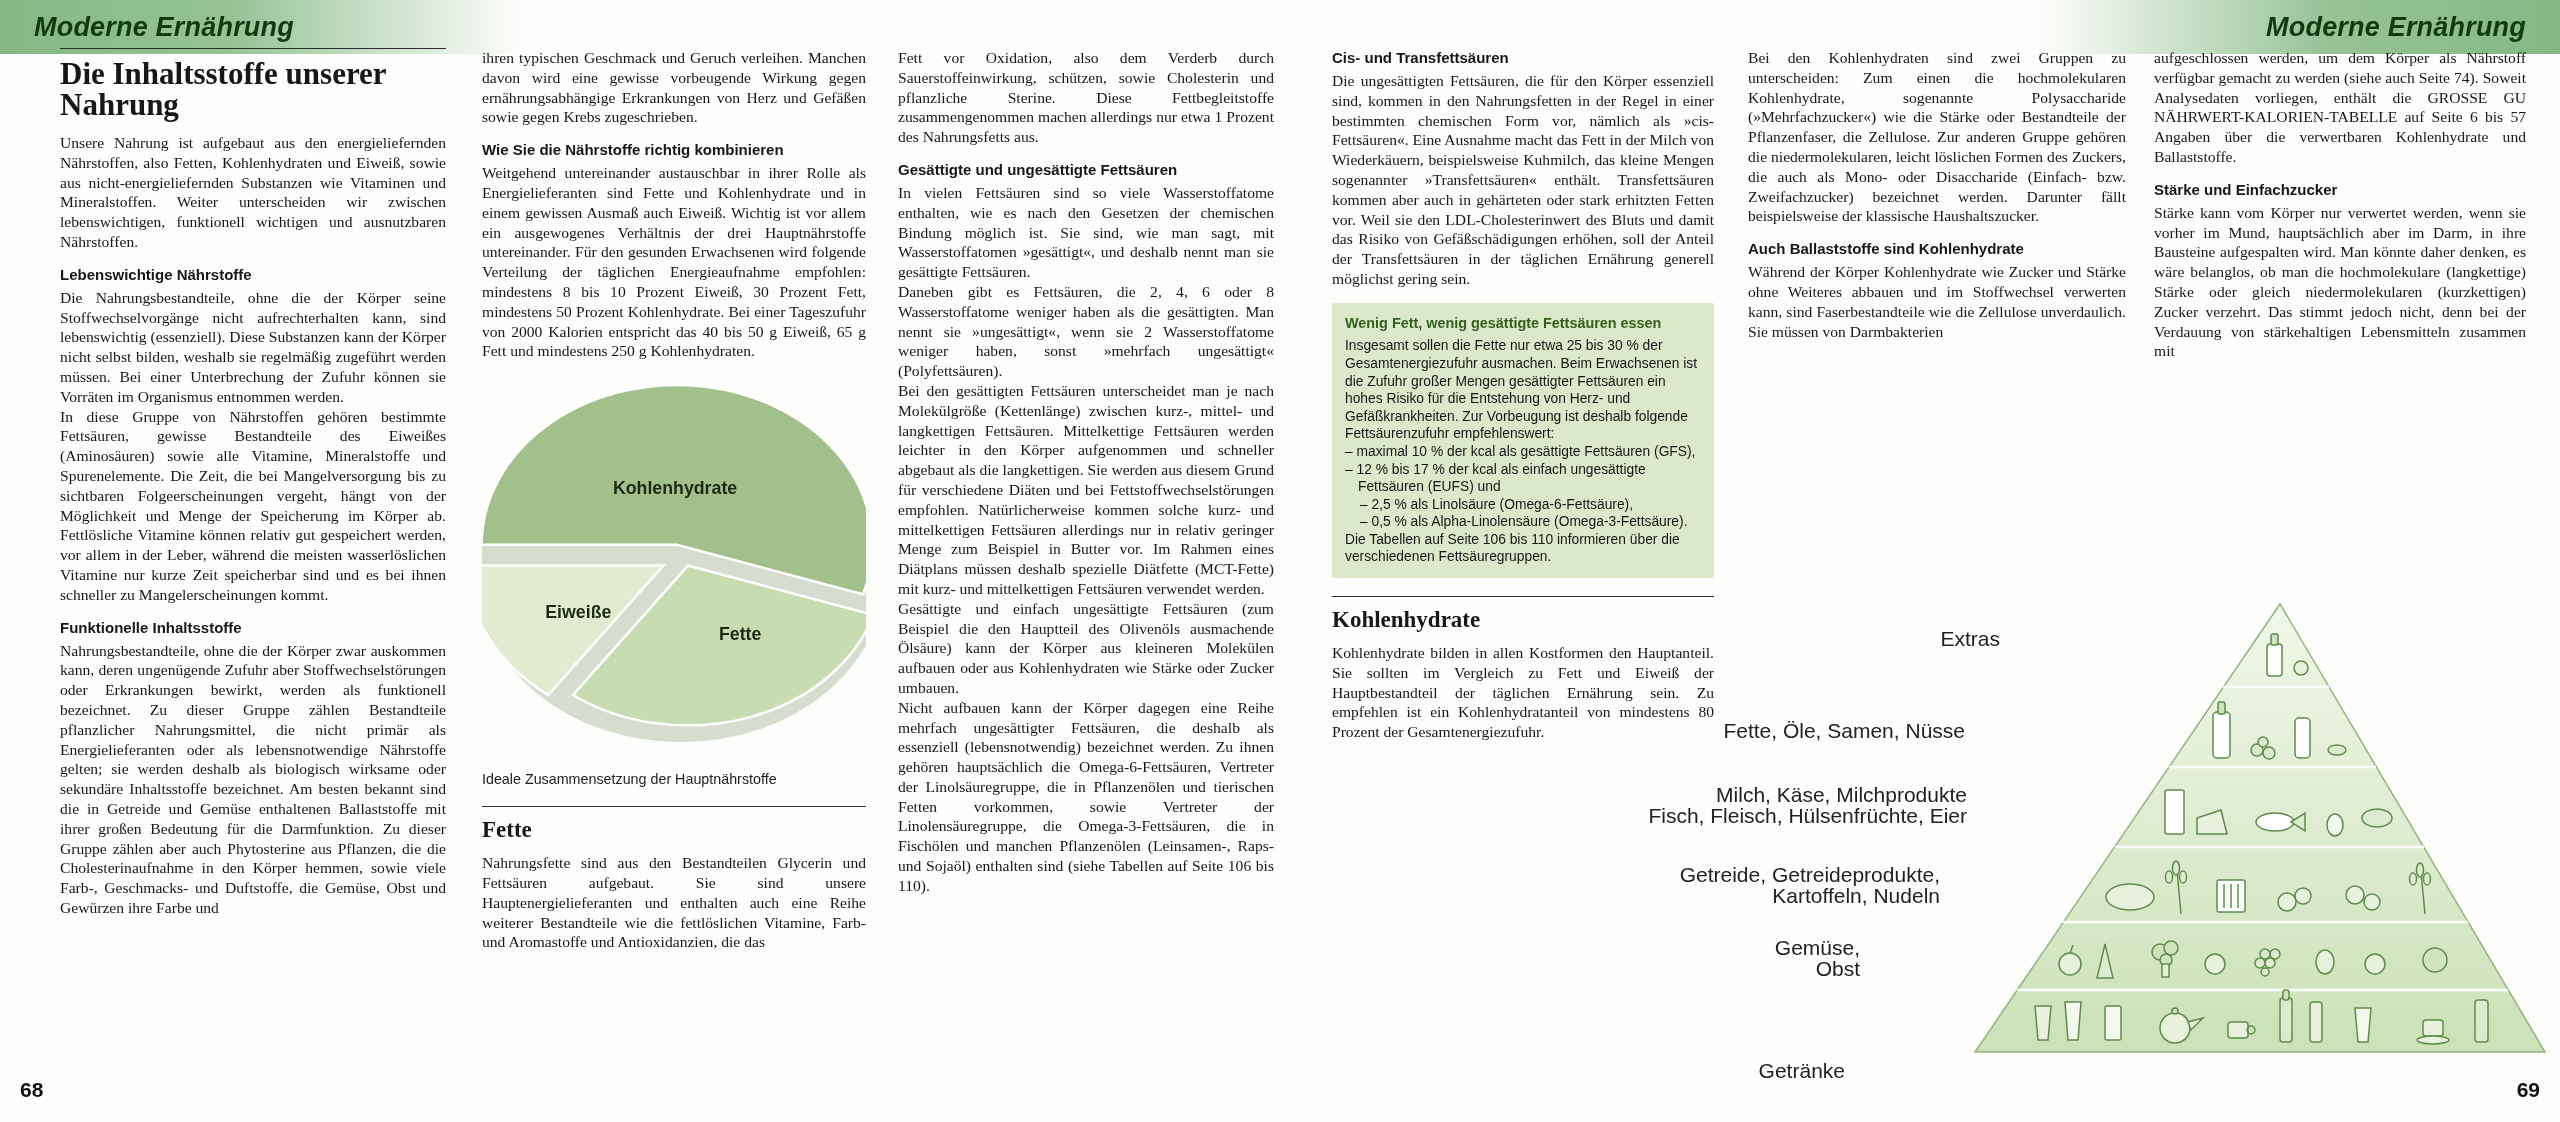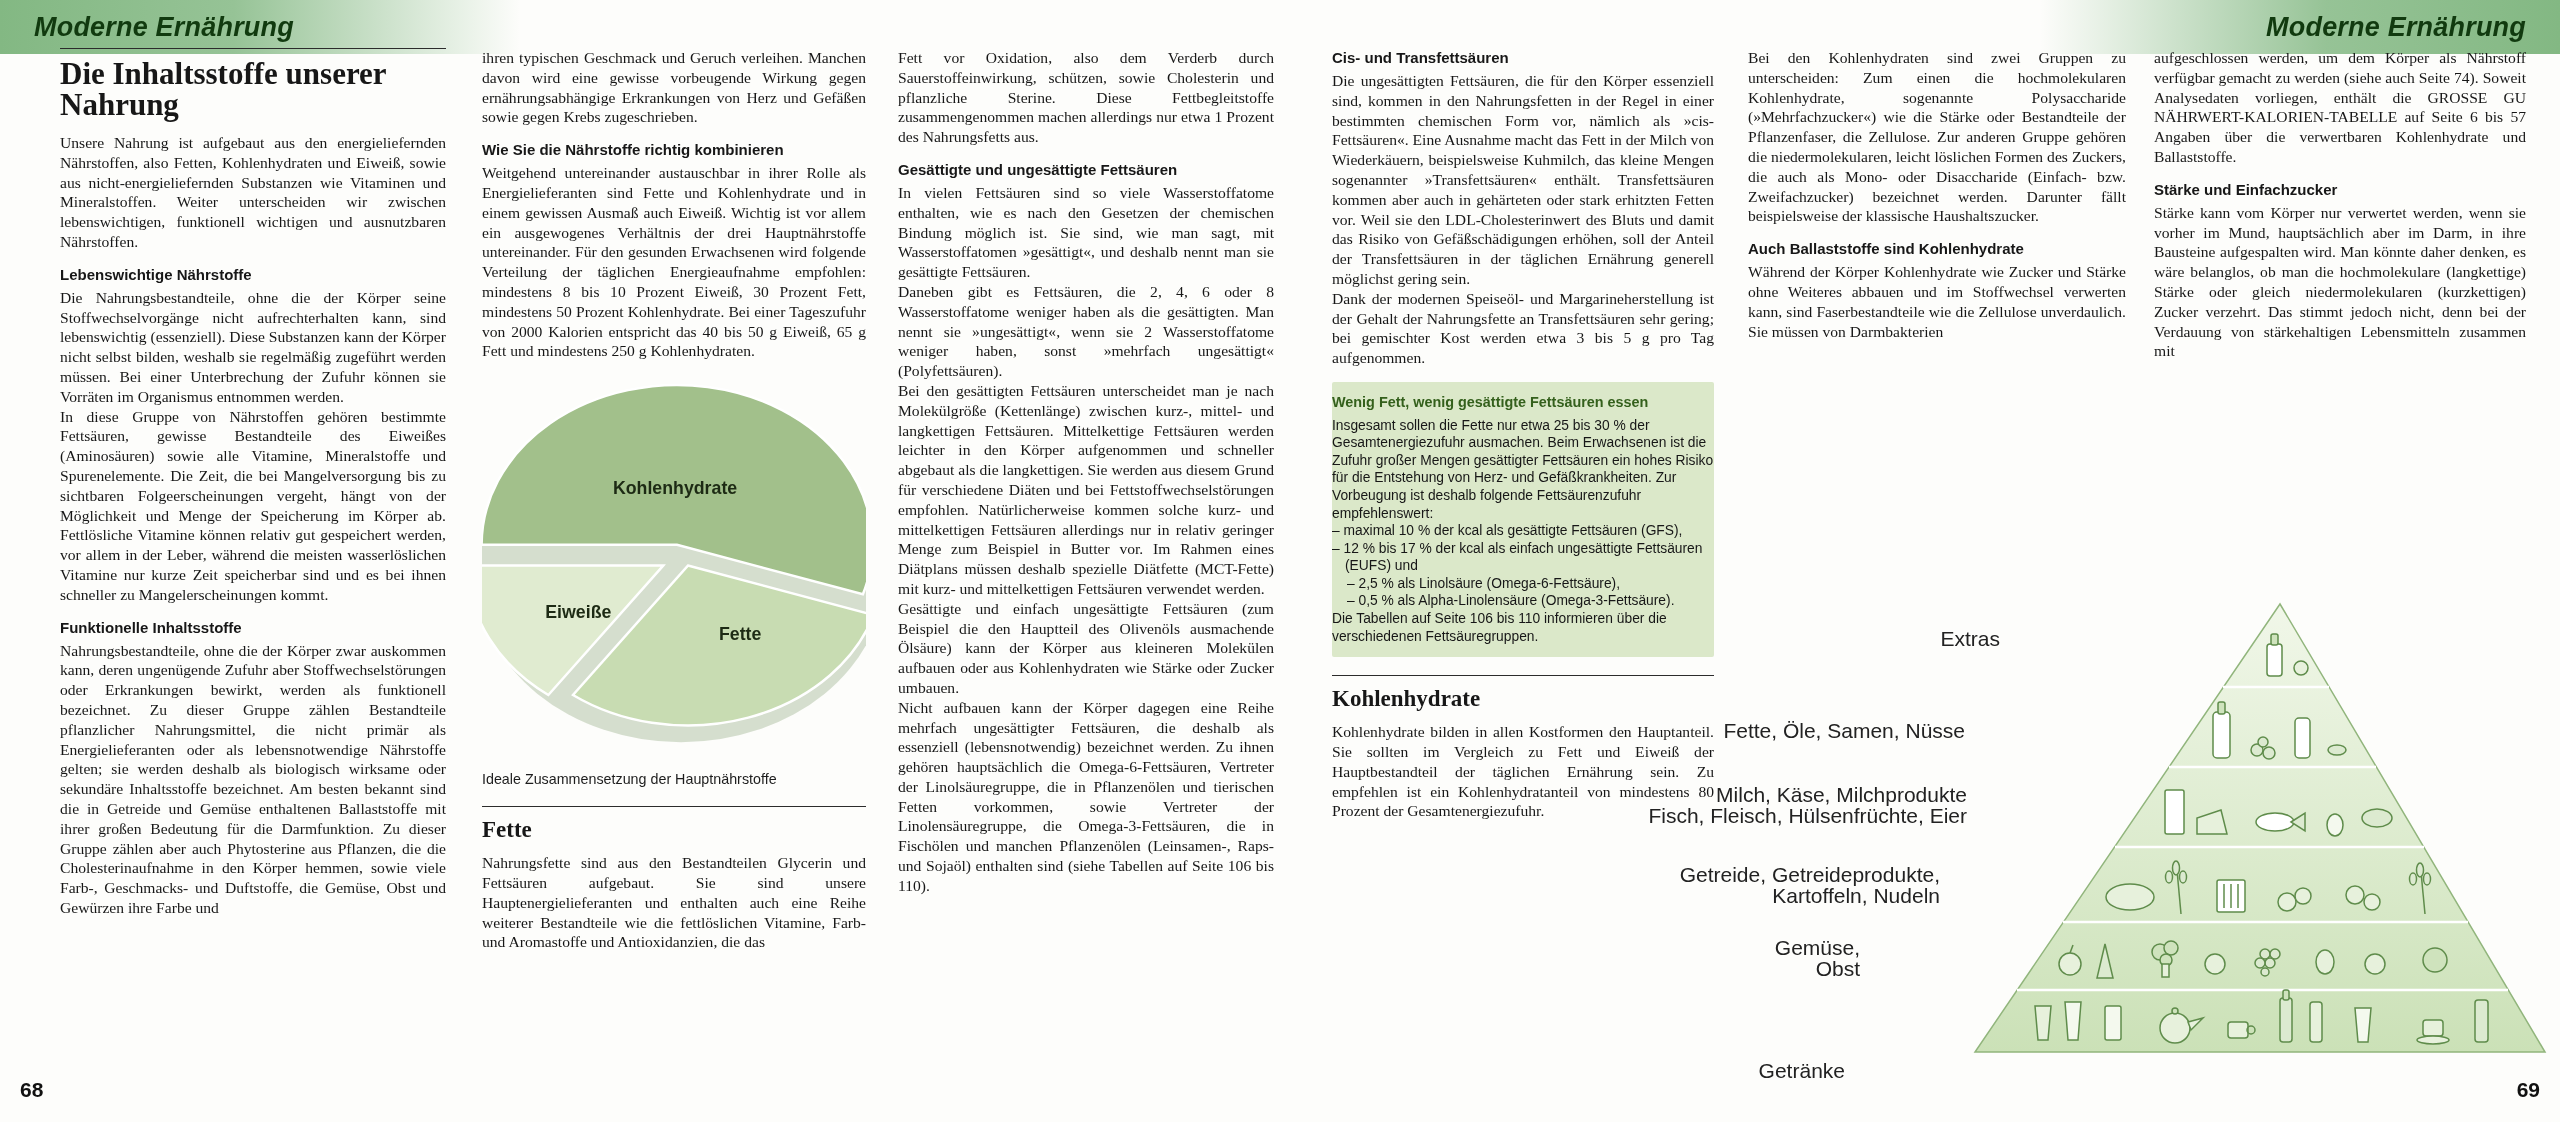--- a/index.html
+++ b/index.html
@@ -38,21 +38,21 @@
   p { margin:0; }
 
   
   .pie-wrap { margin:12px -40px 2px -30px; }
   .pie-wrap svg { display:block; width:454px; height:395px; }
   .pie-label { font-family:"Liberation Sans", sans-serif; font-weight:bold; font-size:18px; fill:#1d2a14; }
   .caption { font-family:"Liberation Sans", sans-serif; font-size:14.3px; line-height:18px;
              text-align:left; color:#1d1d1d; }
 
   
-  .infobox { background:#dbe8c9; border-radius:2px; padding:12px 0; margin-top:14px;
+  .infobox { background:#dbe8c9; border-radius:2px; padding:12px 13px; margin-top:14px;
              font-family:"Liberation Sans", sans-serif; font-size:13.8px; line-height:17.6px; text-align:left; }
   .boxtitle { font-weight:bold; font-size:14.4px; color:#34601c; margin-bottom:5px; }
   .infobox .item { padding-left:13px; text-indent:-13px; }
   .infobox .item.subitem { padding-left:28px; }
 
   
   .pyr-caption { margin-top:56px; text-align:left; }
   .pyr-caption-title { font-family:"Liberation Sans", sans-serif; font-weight:bold; font-size:15.5px; margin-bottom:4px; }
 
   
@@ -116,21 +116,20 @@
   <p>In vielen Fettsäuren sind so viele Wasserstoffatome enthalten, wie es nach den Gesetzen der chemischen Bindung möglich ist. Sie sind, wie man sagt, mit Wasserstoffatomen »gesättigt«, und deshalb nennt man sie gesättigte Fettsäuren.</p>
   <p>Daneben gibt es Fettsäuren, die 2, 4, 6 oder 8 Wasserstoffatome weniger haben als die gesättigten. Man nennt sie »ungesättigt«, wenn sie 2 Wasserstoffatome weniger haben, sonst »mehrfach ungesättigt« (Polyfettsäuren).</p>
   <p>Bei den gesättigten Fettsäuren unterscheidet man je nach Molekülgröße (Kettenlänge) zwischen kurz-, mittel- und langkettigen Fettsäuren. Mittelkettige Fettsäuren werden leichter in den Körper aufgenommen und schneller abgebaut als die langkettigen. Sie werden aus diesem Grund für verschiedene Diäten und bei Fettstoffwechselstörungen empfohlen. Natürlicherweise kommen solche kurz- und mittelkettigen Fettsäuren allerdings nur in relativ geringer Menge zum Beispiel in Butter vor. Im Rahmen eines Diätplans müssen deshalb spezielle Diätfette (MCT-Fette) mit kurz- und mittelkettigen Fettsäuren verwendet werden.</p>
   <p>Gesättigte und einfach ungesättigte Fettsäuren (zum Beispiel die den Hauptteil des Olivenöls ausmachende Ölsäure) kann der Körper aus kleineren Molekülen aufbauen oder aus Kohlenhydraten wie Stärke oder Zucker umbauen.</p>
   <p>Nicht aufbauen kann der Körper dagegen eine Reihe mehrfach ungesättigter Fettsäuren, die deshalb als essenziell (lebensnotwendig) bezeichnet werden. Zu ihnen gehören hauptsächlich die Omega-6-Fettsäuren, Vertreter der Linolsäuregruppe, die in Pflanzenölen und tierischen Fetten vorkommen, sowie Vertreter der Linolensäuregruppe, die Omega-3-Fettsäuren, die in Fischölen und manchen Pflanzenölen (Leinsamen-, Raps- und Sojaöl) enthalten sind (siehe Tabellen auf Seite 106 bis 110).</p>
 </div>
 
 <div class="col" id="col4">
   <div class="sub first">Cis- und Transfettsäuren</div>
   <p>Die ungesättigten Fettsäuren, die für den Körper essenziell sind, kommen in den Nahrungsfetten in der Regel in einer bestimmten chemischen Form vor, nämlich als »cis-Fettsäuren«. Eine Ausnahme macht das Fett in der Milch von Wiederkäuern, beispielsweise Kuhmilch, das kleine Mengen sogenannter »Transfettsäuren« enthält. Transfettsäuren kommen aber auch in gehärteten oder stark erhitzten Fetten vor. Weil sie den LDL-Cholesterinwert des Bluts und damit das Risiko von Gefäßschädigungen erhöhen, soll der Anteil der Transfettsäuren in der täglichen Ernährung generell möglichst gering sein.</p>
-  <p>Dank der modernen Speiseöl- und Margarineherstellung ist der Gehalt der Nahrungsfette an Transfettsäuren sehr gering; bei gemischter Kost werden etwa 3 bis 5 g pro Tag aufgenommen.</p>
 
   <div class="infobox">
     <div class="boxtitle">Wenig Fett, wenig gesättigte Fettsäuren essen</div>
     <div>Insgesamt sollen die Fette nur etwa 25 bis 30 % der Gesamtenergiezufuhr ausmachen. Beim Erwachsenen ist die Zufuhr großer Mengen gesättigter Fettsäuren ein hohes Risiko für die Entstehung von Herz- und Gefäßkrankheiten. Zur Vorbeugung ist deshalb folgende Fettsäurenzufuhr empfehlenswert:</div>
     <div class="item">– maximal 10 % der kcal als gesättigte Fettsäuren (GFS),</div>
     <div class="item">– 12 % bis 17 % der kcal als einfach ungesättigte Fettsäuren (EUFS) und</div>
     <div class="item subitem">– 2,5 % als Linolsäure (Omega-6-Fettsäure),</div>
     <div class="item subitem">– 0,5 % als Alpha-Linolensäure (Omega-3-Fettsäure).</div>
     <div>Die Tabellen auf Seite 106 bis 110 informieren über die verschiedenen Fettsäuregruppen.</div>
   </div>

